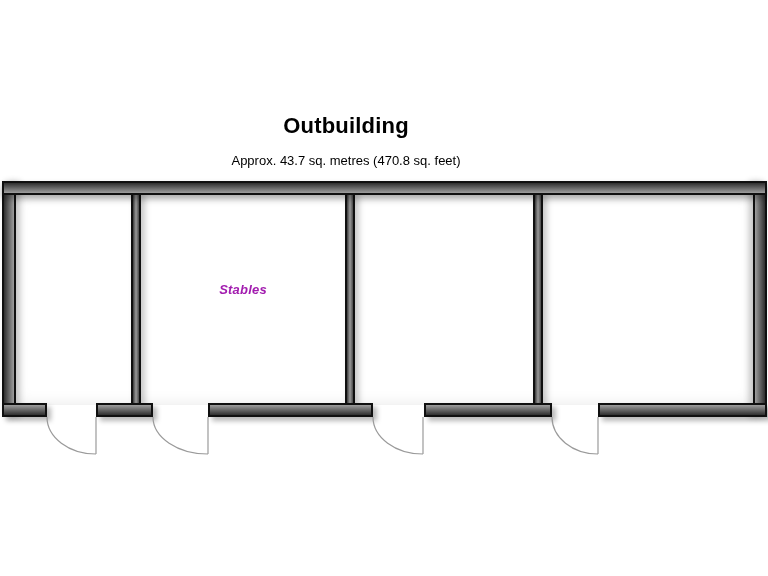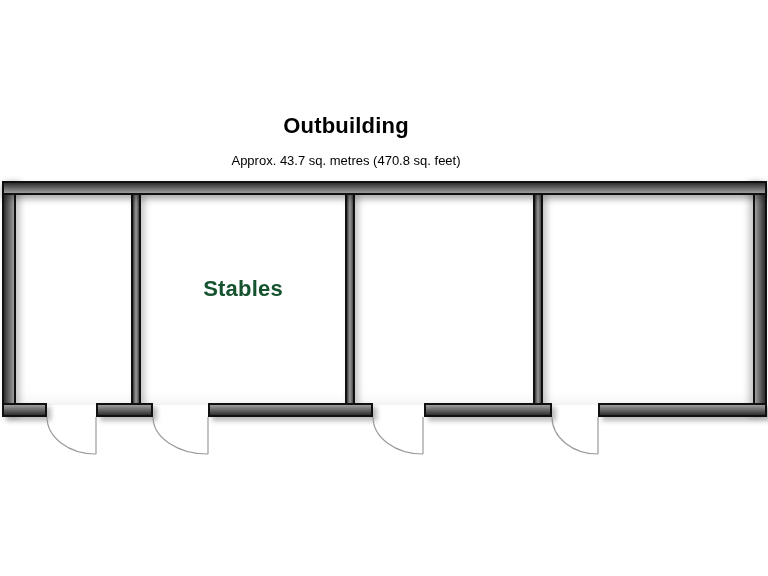--- a/index.html
+++ b/index.html
@@ -99,24 +99,25 @@
     stroke-width: 1.2;
   }
   .room-label {
     position: absolute;
     left: 139px; top: 14px;
     width: 204px; height: 196px;
     display: flex;
     align-items: center;
     justify-content: center;
     padding-bottom: 8px;
-    font-size: 22px;
+    font-size: 13px;
     font-weight: bold;
-    color: #14532d;
+    color: #a21caf;
     letter-spacing: 0.2px;
+    font-style: italic;
   }
 </style>
 </head>
 <body>
 
 <div class="canvas">
 
   <div class="header">
     <div class="title">Outbuilding</div>
     <div class="subtitle">Approx. 43.7 sq. metres (470.8 sq. feet)</div>

